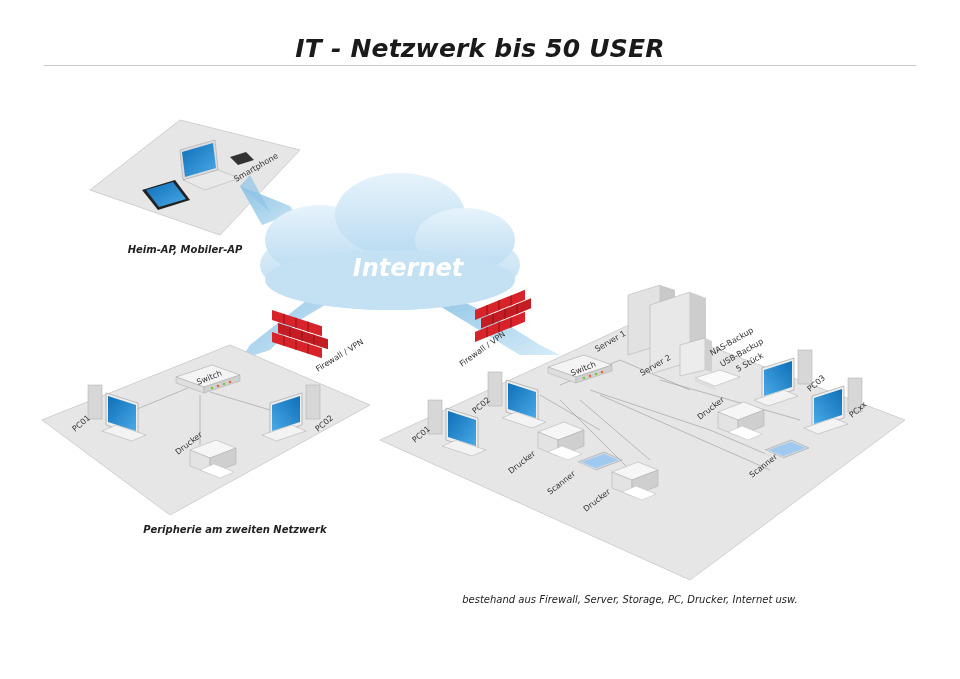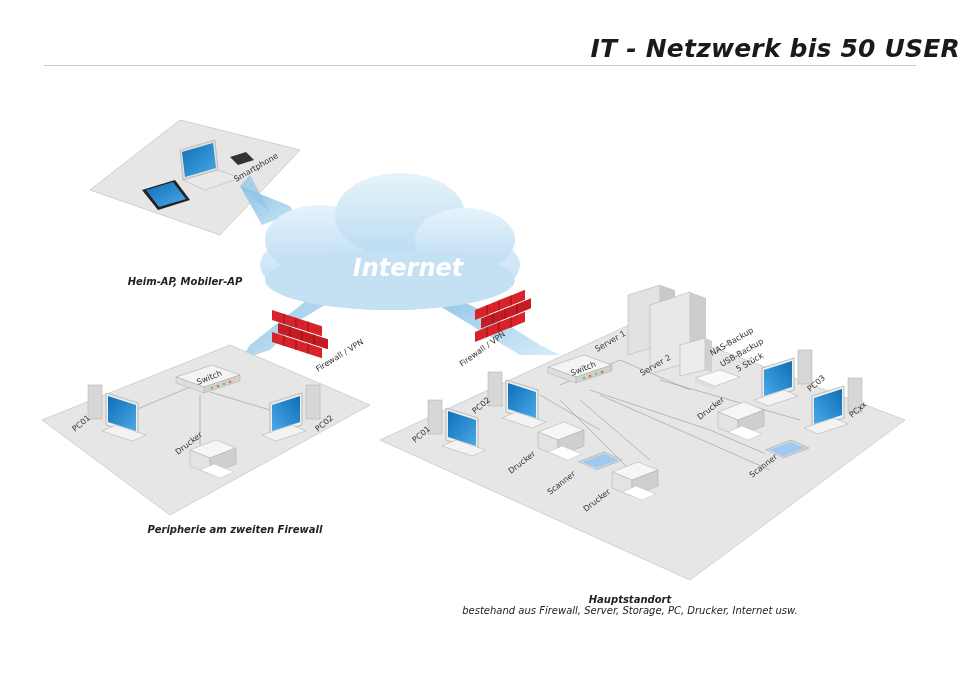--- a/index.html
+++ b/index.html
@@ -1,17 +1,17 @@
 <!DOCTYPE html>
 <html><head>
 <meta charset="utf-8">
 <style>
   html,body{margin:0;padding:0;background:#fff;}
   body{width:960px;height:679px;position:relative;overflow:hidden;font-family:"DejaVu Sans",sans-serif;}
-  .title{position:absolute;left:0;top:34px;width:960px;text-align:right;font-family:"DejaVu Sans",sans-serif;font-weight:bold;font-style:italic;font-size:25px;color:#1a1a1a;letter-spacing:0.2px;}
+  .title{position:absolute;left:0;top:34px;width:960px;text-align:center;font-family:"DejaVu Sans",sans-serif;font-weight:bold;font-style:italic;font-size:25px;color:#1a1a1a;letter-spacing:0.2px;}
   .title-rule{position:absolute;left:44px;top:65px;width:872px;height:1px;background:#c8c8c8;}
   svg.diagram{position:absolute;left:0;top:0;}
   .lbl{font-family:"DejaVu Sans",sans-serif;font-size:8px;fill:#333;}
   .caption{position:absolute;text-align:center;font-family:"DejaVu Sans",sans-serif;font-size:10px;color:#222;}
   .caption .b{font-weight:bold;font-style:italic;display:block;}
   .caption .s{font-style:italic;display:block;}
 </style>
 </head>
 <body>
 
@@ -167,22 +167,21 @@
     <use href="#printer" x="718" y="402"></use>
     <text class="lbl" transform="translate(700,420) rotate(-38)">Drucker</text>
 
     <use href="#scanner" x="578" y="452"></use>
     <text class="lbl" transform="translate(550,495) rotate(-38)">Scanner</text>
     <use href="#scanner" x="765" y="440"></use>
     <text class="lbl" transform="translate(752,478) rotate(-38)">Scanner</text>
   </g>
 </svg>
 
-<div class="caption" style="left:100px;top:244px;width:170px;margin-top:32px;">
+<div class="caption" style="left:100px;top:244px;width:170px;">
   <span class="b">Heim-AP, Mobiler-AP</span>
 </div>
 <div class="caption" style="left:90px;top:524px;width:290px;">
-  <span class="b">Peripherie am zweiten Firewall</span>
+  <span class="b">Peripherie am zweiten Netzwerk</span>
 </div>
 <div class="caption" style="left:440px;top:594px;width:380px;">
-  <span class="b">Hauptstandort</span>
   <span class="s">bestehand aus Firewall, Server, Storage, PC, Drucker, Internet usw.</span>
 </div>
 
 </body></html>

